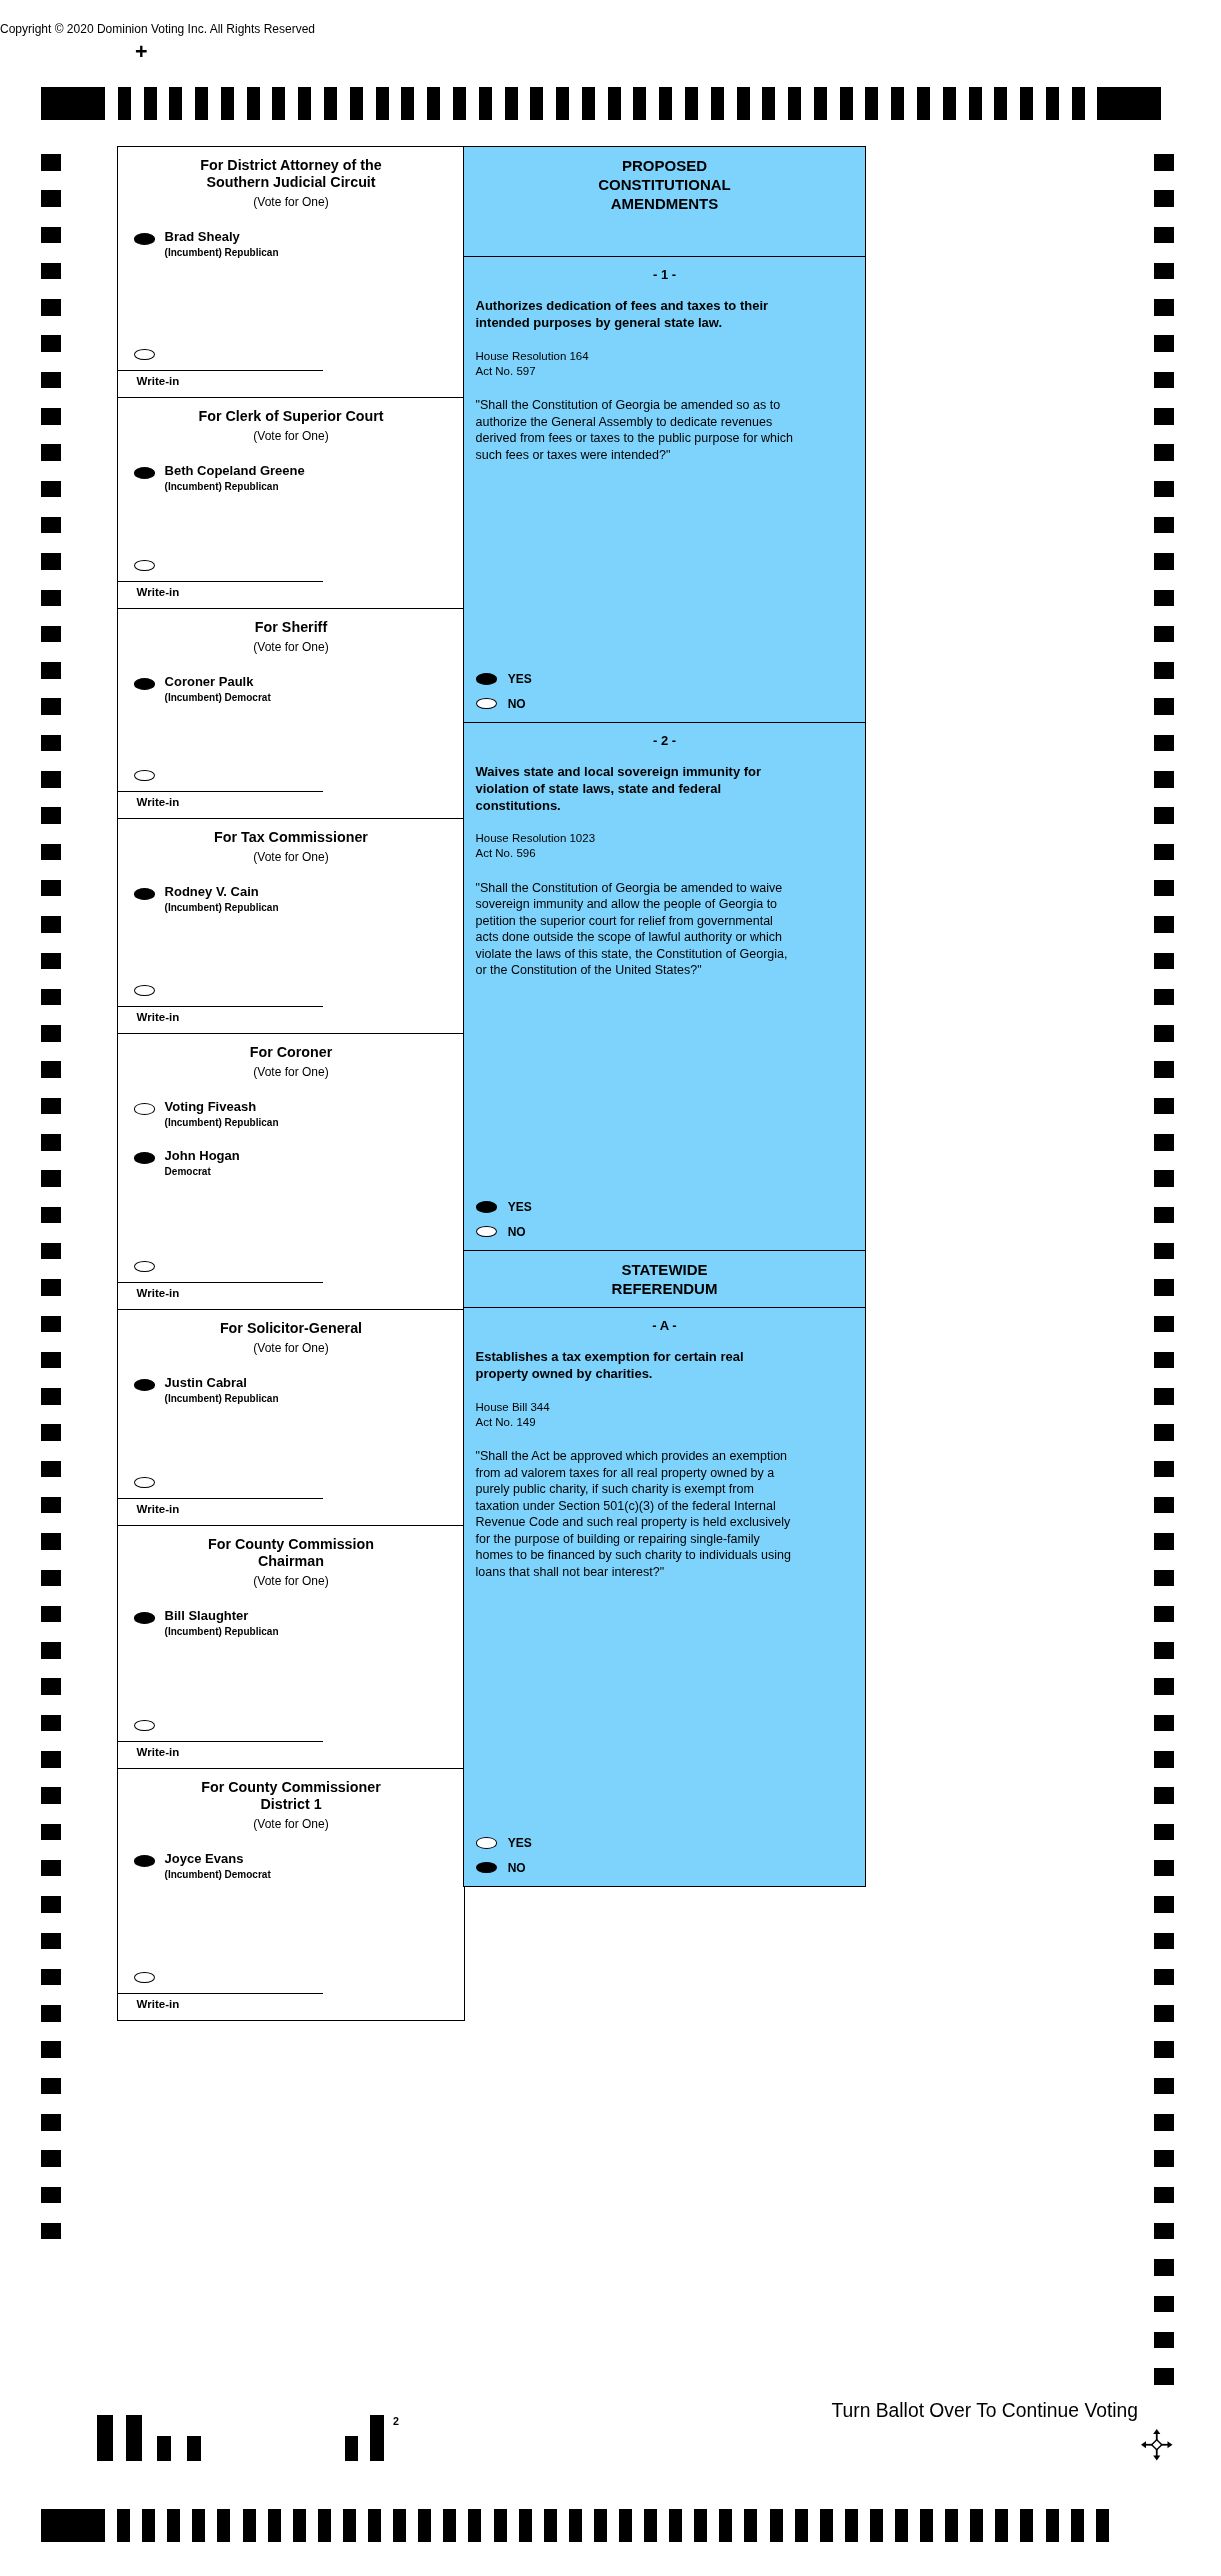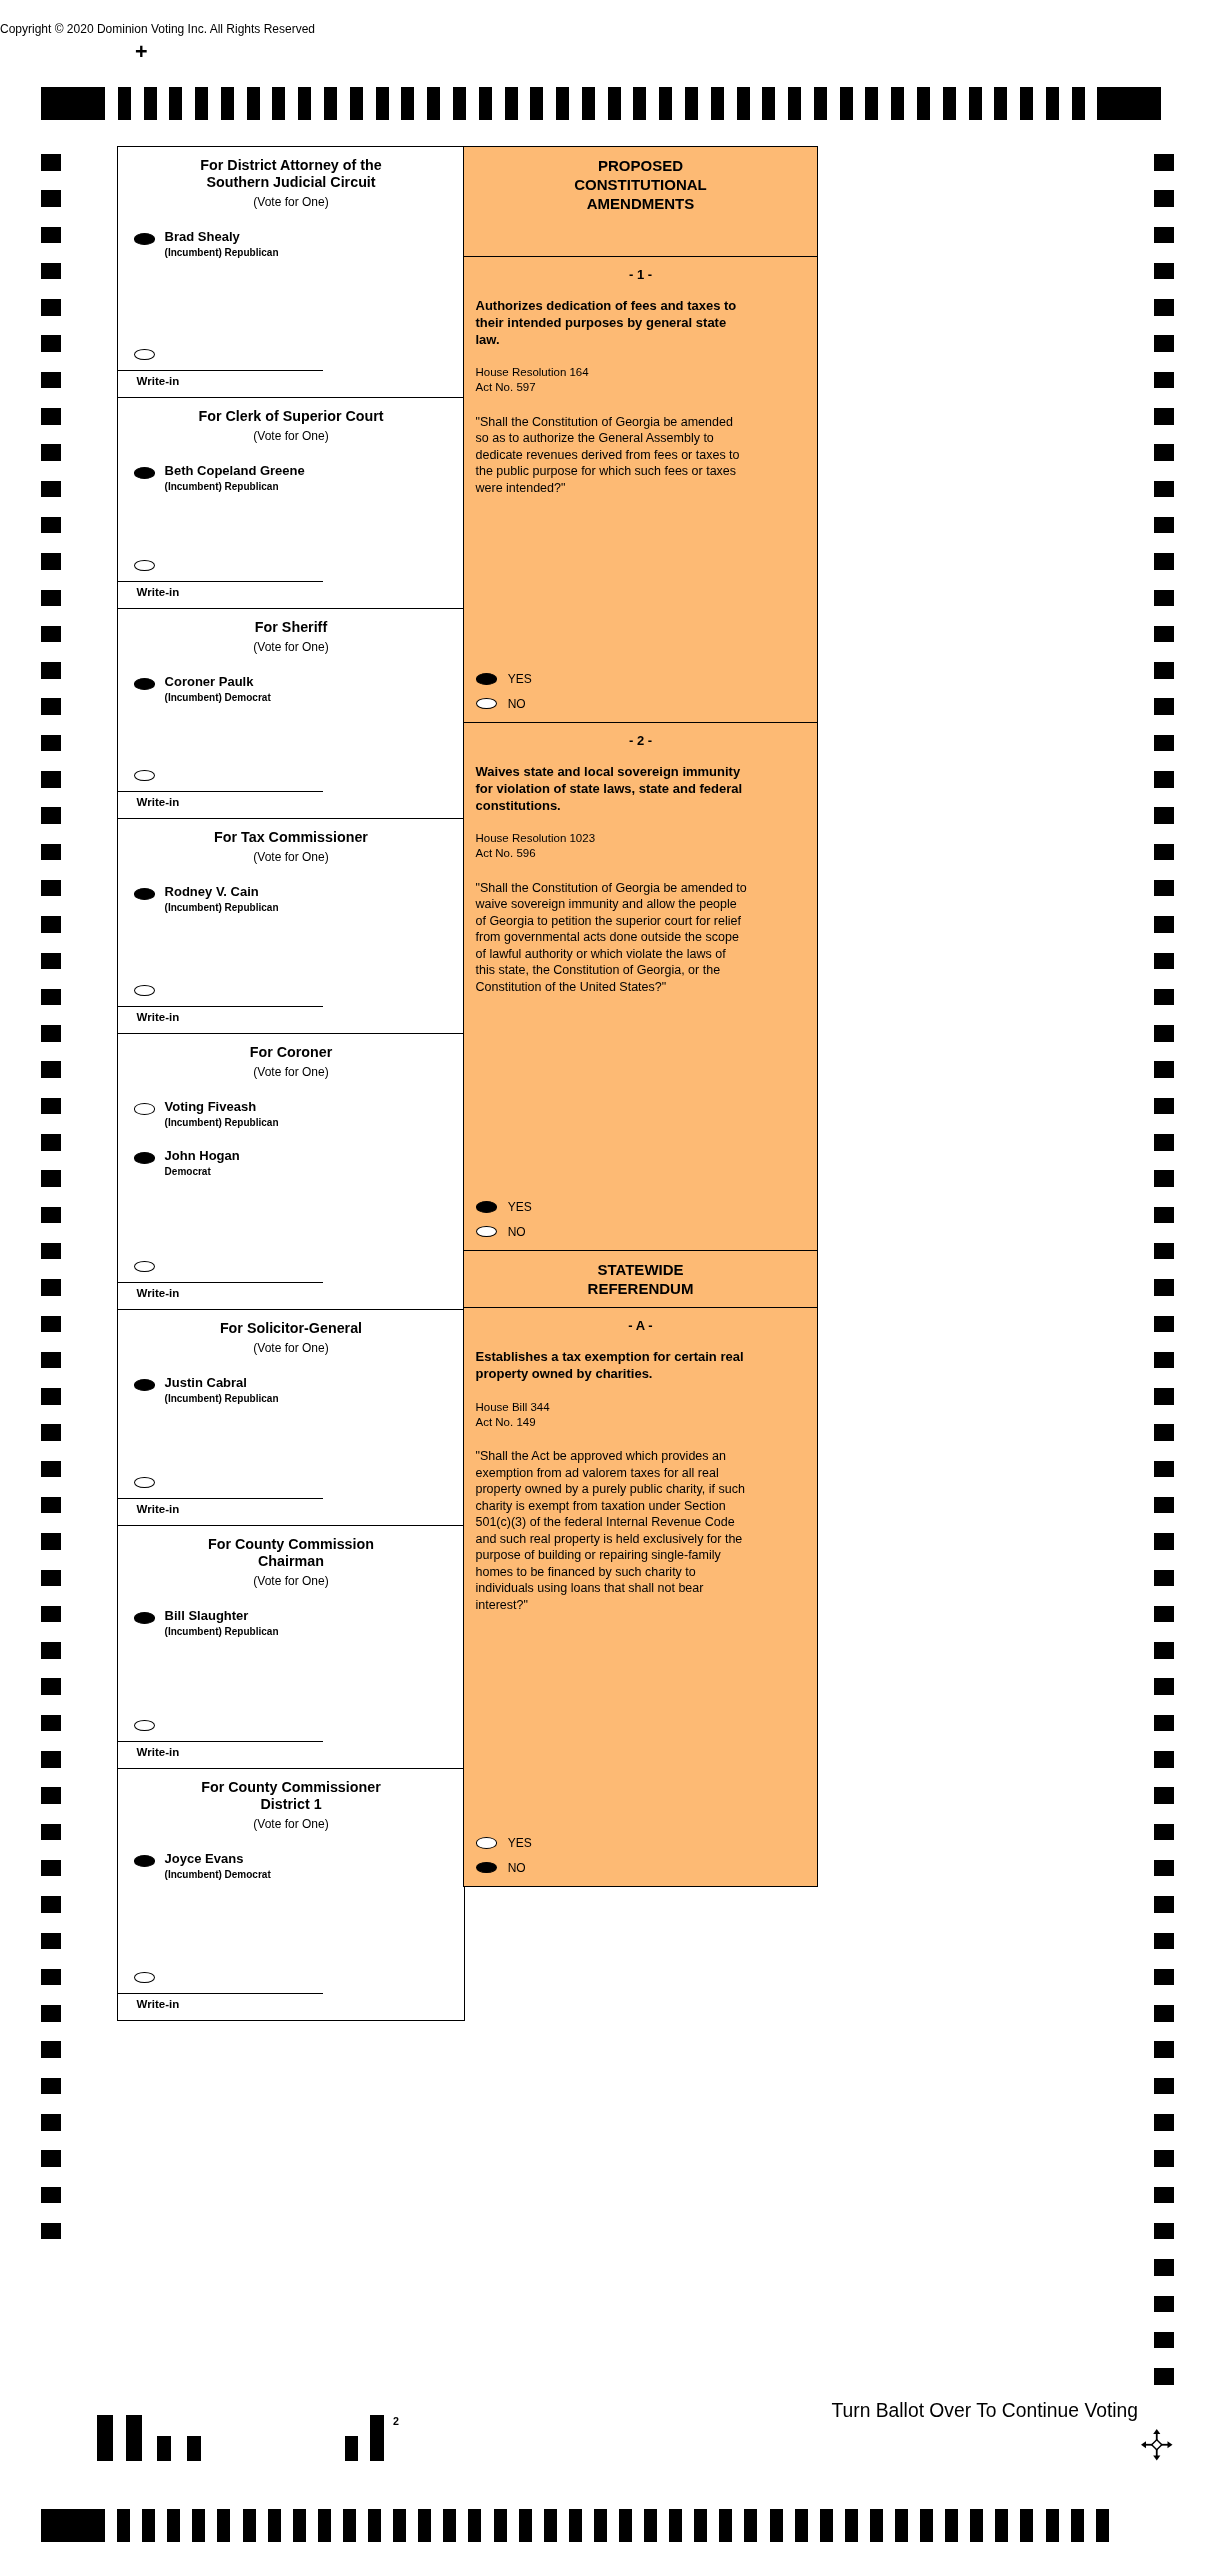--- a/index.html
+++ b/index.html
@@ -29,32 +29,32 @@
   .cand .bubble{margin-top:2.9px}
   .bubble{display:inline-block;width:21.5px;height:11.5px;border:1.8px solid #000;border-radius:50%;flex:none;background:#fff}
   .bubble.filled{background:#000}
   .cand-name{display:block;font-weight:700;font-size:13px;line-height:1.15}
   .cand-detail{display:block;font-weight:700;font-size:10px;margin-top:1.4px}
   .wb-row{margin-top:auto;padding-left:15.8px}
   .writein-line{width:205px;height:1.8px;background:#000;margin-top:7.2px}
   .writein-label{font-weight:700;font-size:11.5px;margin:3.6px 0 0 18.6px}
 
   
-  #measures{position:absolute;left:463px;top:146px;width:355px;border:1.4px solid #000;background:#fdba74}
+  #measures{position:absolute;left:463px;top:146px;width:403px;border:1.4px solid #000;background:#7dd3fc}
   .m-header{border-bottom:1.4px solid #000;text-align:center;font-weight:700;font-size:15px;line-height:1.28;padding-top:8.6px}
   .m-item{border-bottom:1.4px solid #000;display:flex;flex-direction:column;padding:5.7px 0 10px}
   .m-item:last-child{border-bottom:0}
   .m-number{text-align:center;font-weight:700;font-size:13px;margin-top:4.3px}
   .m-summary{font-weight:700;font-size:13px;line-height:1.3;margin:15.8px 69px 0 11.5px}
   .m-refs{font-size:11.5px;line-height:1.3;margin:17px 69px 0 11.5px}
   .m-question{font-size:12.5px;line-height:1.32;margin:18.6px 69px 0 11.5px}
   .choices{margin:auto 0 0 11.5px;padding-top:20px}
   .choice{display:flex;align-items:center;gap:10.7px;margin-bottom:10.7px}
   .choice:last-child{margin-bottom:1.4px}
-  .choice-label{font-weight:400;font-size:12px}
+  .choice-label{font-weight:700;font-size:12px}
 
   
   #turn-over{position:absolute;top:2400px;right:83px;font-weight:400;font-size:19.3px}
   #reg-mark{position:absolute;left:1141px;top:2429px;width:31.5px;height:31.5px}
   #barcode{position:absolute;left:97px;top:2415px;width:315px;height:46px}
   #barcode .bc{position:absolute;background:#000}
   .b1{left:0;width:15.8px;top:0;height:46px}
   .b2{left:29px;width:15.8px;top:0;height:46px}
   .b3{left:60px;width:14.3px;top:21px;height:25px}
   .b4{left:90px;width:14.3px;top:21px;height:25px}

